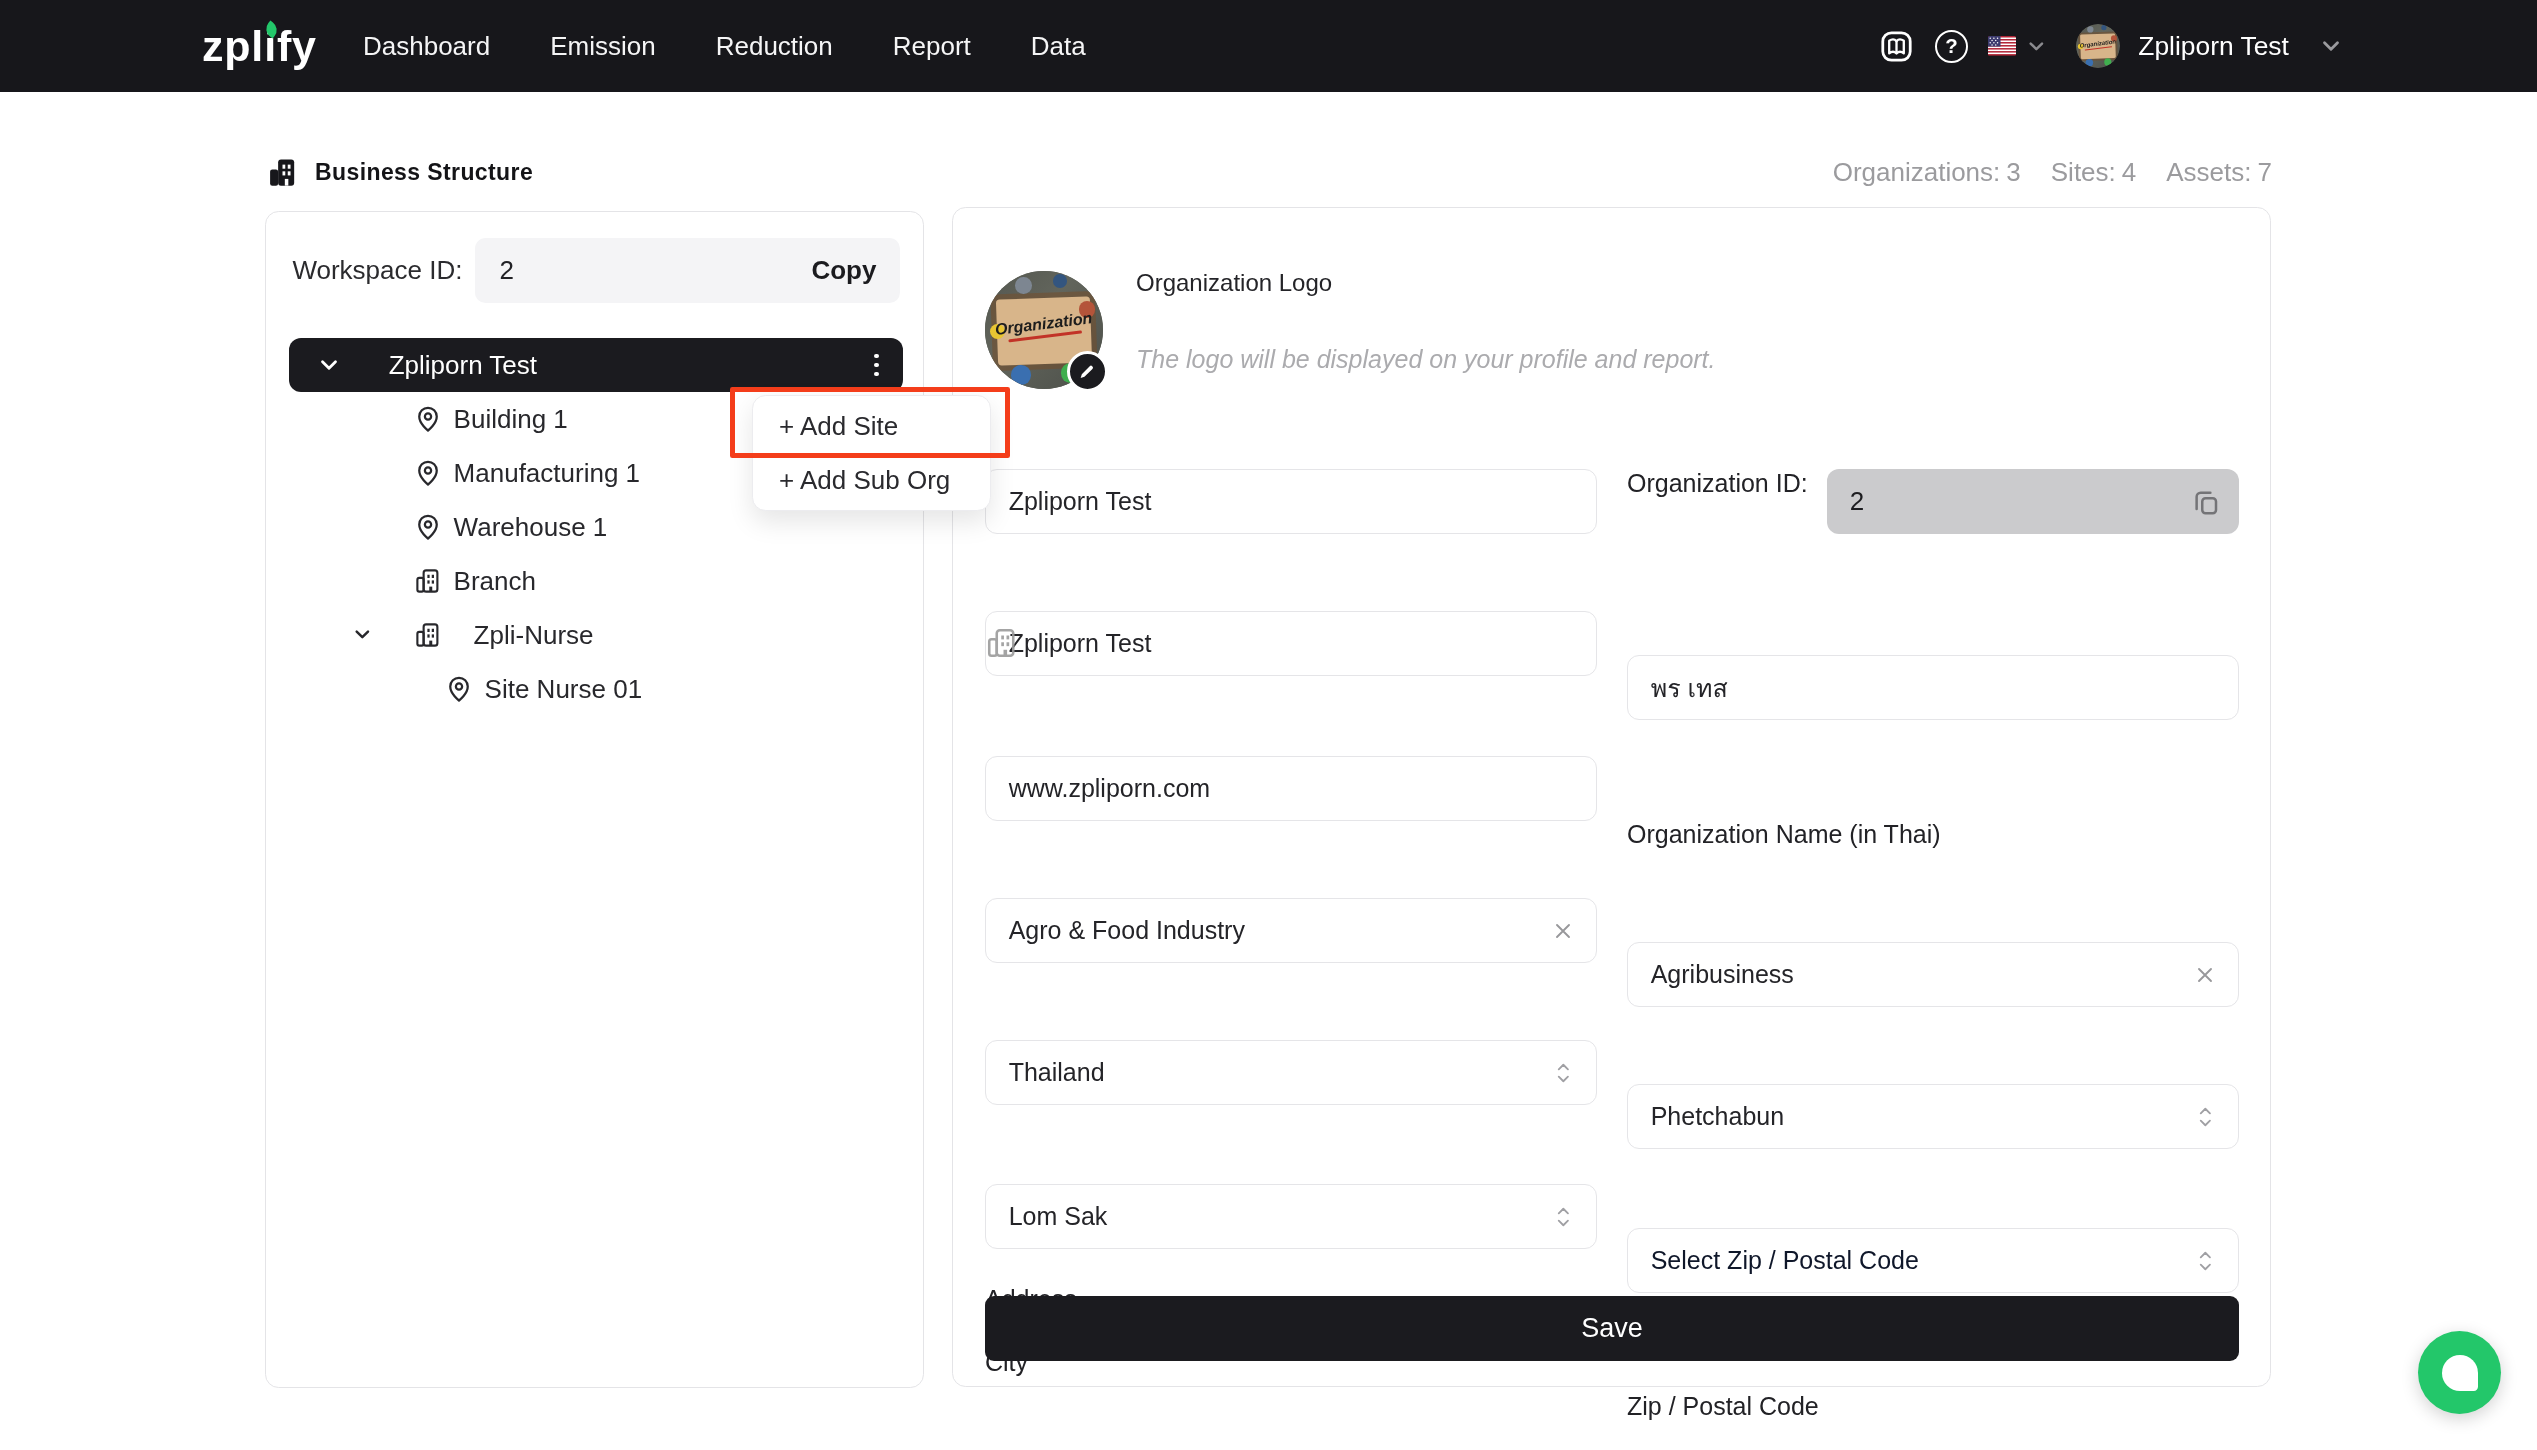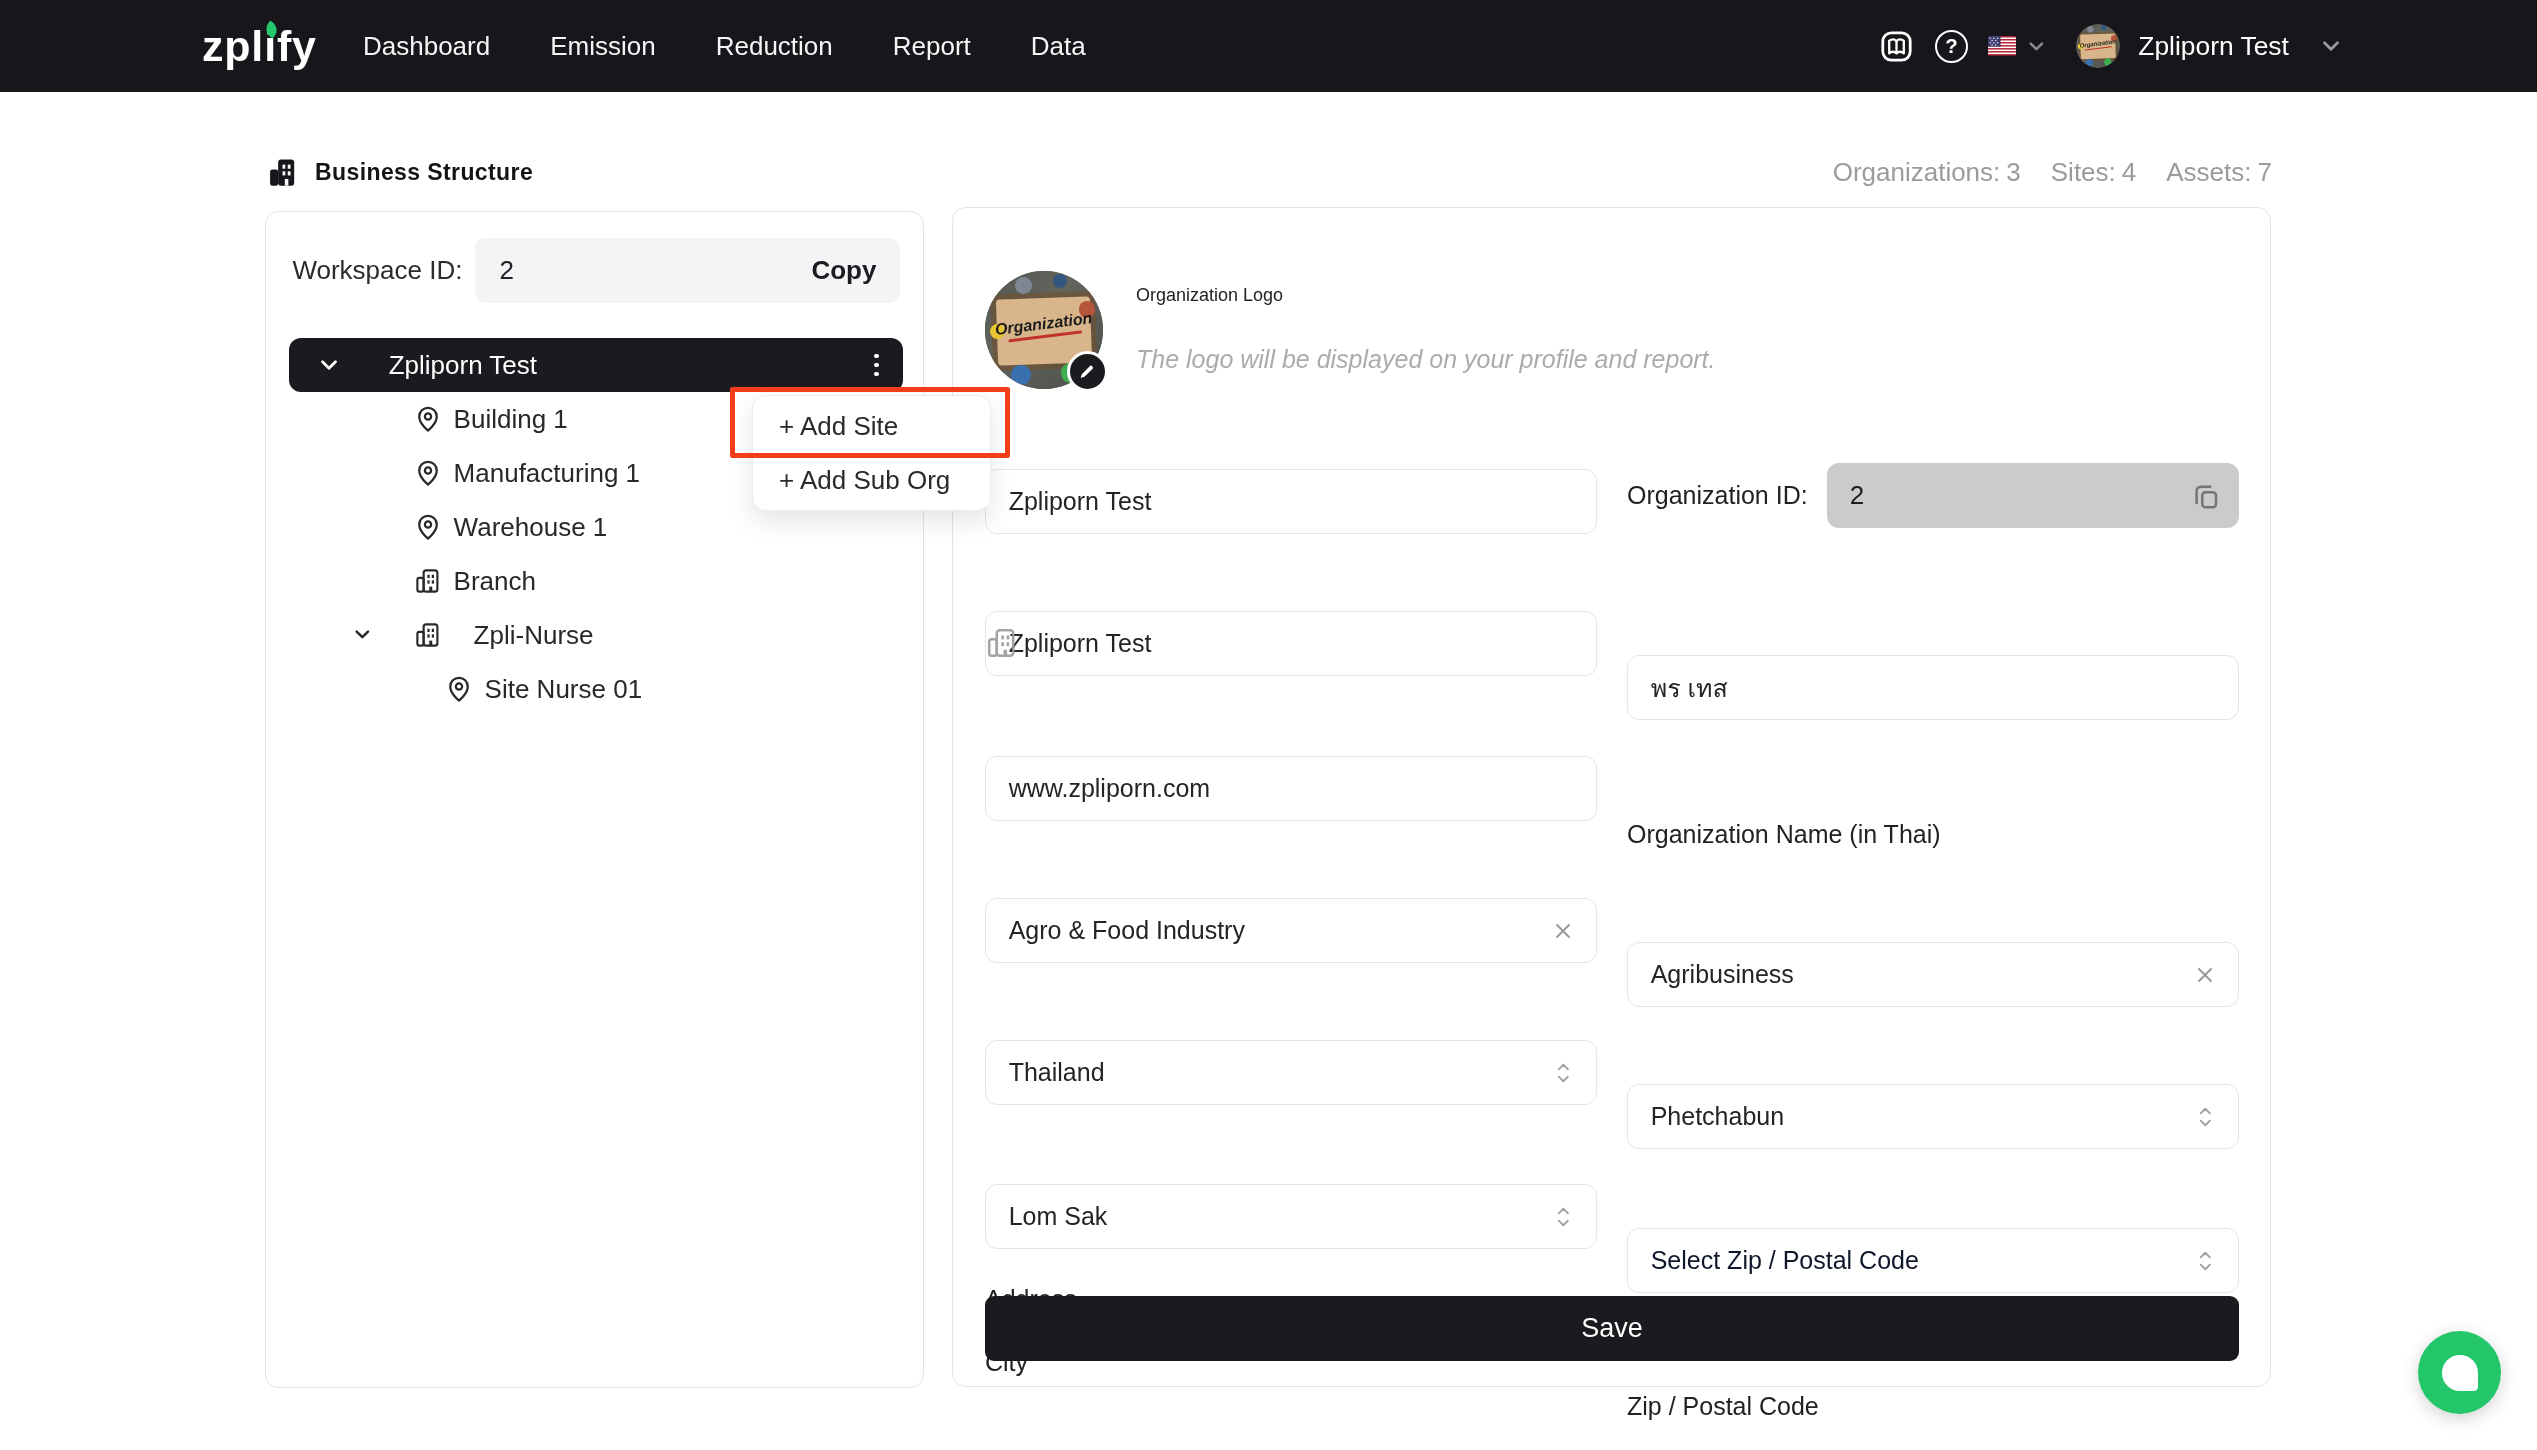--- a/index.html
+++ b/index.html
@@ -92,41 +92,41 @@
   .ctx-item { height:54px; display:flex; align-items:center; padding-left:26px;
               font-size:26px; color:#2a2a2e; cursor:pointer; white-space:nowrap; }
   .annotation { position:absolute; left:730px; top:387px; width:280px; height:71px;
                 border:5.3px solid #f43d1a; border-radius:2.3px; z-index:40; pointer-events:none; }
 
   
   .org-avatar { position:absolute; left:32px; top:63px; width:118px; height:118px; }
   .edit-badge { position:absolute; right:-4.5px; bottom:-3px; width:41px; height:41px; background:#1b1b1f;
                 border:3.8px solid #fff; border-radius:50%; display:flex; align-items:center; justify-content:center; cursor:pointer; }
   .edit-badge svg { width:19.6px; height:19.6px; }
-  .logo-title { position:absolute; left:183px; top:77px; font-size:18px; font-weight:500; color:#242428;text-align:right; }
+  .logo-title { position:absolute; left:183px; top:61px; font-size:24px; font-weight:500; color:#242428;text-align:right; }
   .logo-hint  { position:absolute; left:183px; top:137px; font-size:25px; color:#ababae;font-style:italic; }
 
   .f-label { position:absolute; font-size:25px; font-weight:500; color:#222226; white-space:nowrap; }
   .req { color:#e02b20; margin-left:6px; }
   .col-l { left:32px; }  .col-r { left:674px;margin-top:44px; }
   .lbl-dn { left:80px; top:424px; }
   .ghost-ico { position:absolute; left:31px; top:417px; width:36px; height:36px; color:#9b9b9b; opacity:.9; z-index:1; }
   .lbl-r2 { top:568px; } .lbl-r3 { top:711px; } .lbl-r4 { top:854px; }
   .lbl-r5 { top:997px; } .lbl-r6 { top:1140px; }
 
   .f-input { position:absolute; width:612px; height:65px; border:1.5px solid #e5e5e8; border-radius:12px;
              background:#fff; display:flex; align-items:center; padding:0 21px 0 22.7px;
              font-size:25px; color:#242428; }
   .f-input .x-ico, .f-input .ud-ico { margin-left:auto; flex:none; }
   .x-ico { width:24px; height:24px; color:#98989b; cursor:pointer; }
   .ud-ico { width:22.7px; height:26px; color:#a0a0a4; }
   .row1 { top:261px; } .row2 { top:403px; } .row3 { top:548px; }
   .row4 { top:690px; } .row5 { top:832px; } .row6 { top:976px; }
 
-  .orgid-row { position:absolute; left:674px; top:261px; width:612px; height:53px; display:flex; align-items:center; }
+  .orgid-row { position:absolute; left:674px; top:261px; width:612px; height:53px; display:flex; align-items:flex-start; }
   .orgid-label { font-size:25px; font-weight:500; color:#222226; }
   .orgid-box { margin-left:auto; width:412px; height:65px; background:#cbcbcd; border-radius:12px;
                display:flex; align-items:center; padding:0 18px 0 22.7px; }
   .orgid-value { font-size:26px; color:#1d1d20; }
   .copy-ico { margin-left:auto; width:30px; height:30px; color:#747477; cursor:pointer; }
 
   .placeholder { color:#0f172a; }
 
   .addr-label { position:absolute; left:32px; top:1077px; font-size:25px; font-weight:500; color:#222226; z-index:1; }
   .save-btn { position:absolute; left:32px; top:1088px; width:1254px; height:65px; background:#1b1b1f;

